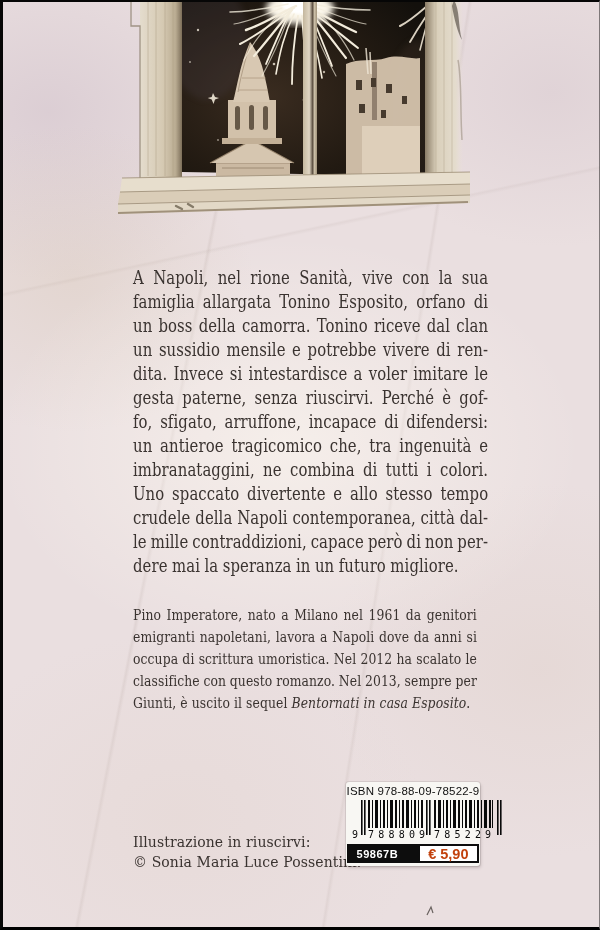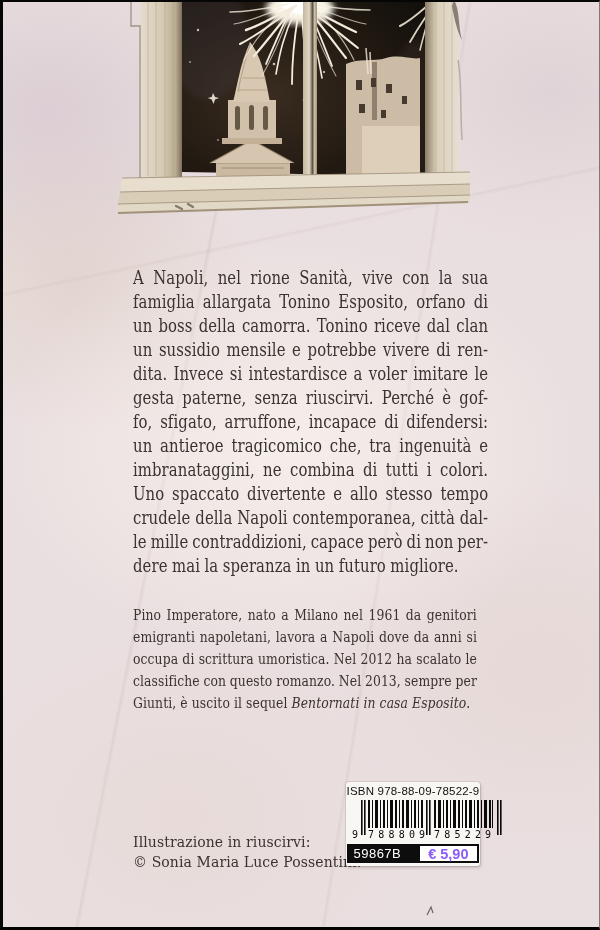--- a/index.html
+++ b/index.html
@@ -58,24 +58,24 @@
     font-family:"Liberation Sans",sans-serif;
   }
   .isbn{position:absolute;top:3px;left:0;right:0;text-align:center;
     font-size:11.5px;letter-spacing:.2px;color:#111;}
   .bars{position:absolute;left:5px;top:17px;}
   .strip{
     position:absolute;left:1px;right:1px;bottom:3px;height:19px;
     background:var(--strip-bg);display:flex;align-items:stretch;
   }
   .code-cell{flex:0 0 46%;display:flex;align-items:center;justify-content:center;
-    color:#fff;font-weight:normal;font-size:13px;letter-spacing:.5px;}
+    color:#fff;font-weight:bold;font-size:11px;letter-spacing:.5px;}
   .price-cell{flex:1;margin:2px 2px 2px 12px;background:var(--price-bg);
     display:flex;align-items:center;justify-content:center;
-    color:#8b5cf6;font-weight:bold;font-size:14.5px;}
+    color:#c2410c;font-weight:bold;font-size:14.5px;}
   .speck{position:absolute;left:424px;top:904px;width:14px;height:14px;}
 </style>
 </head>
 <body>
 
 <div class="cover">
 
   <svg class="illu" viewBox="0 0 360 248" xmlns="http://www.w3.org/2000/svg">
     <defs>
       <clipPath id="pane">

